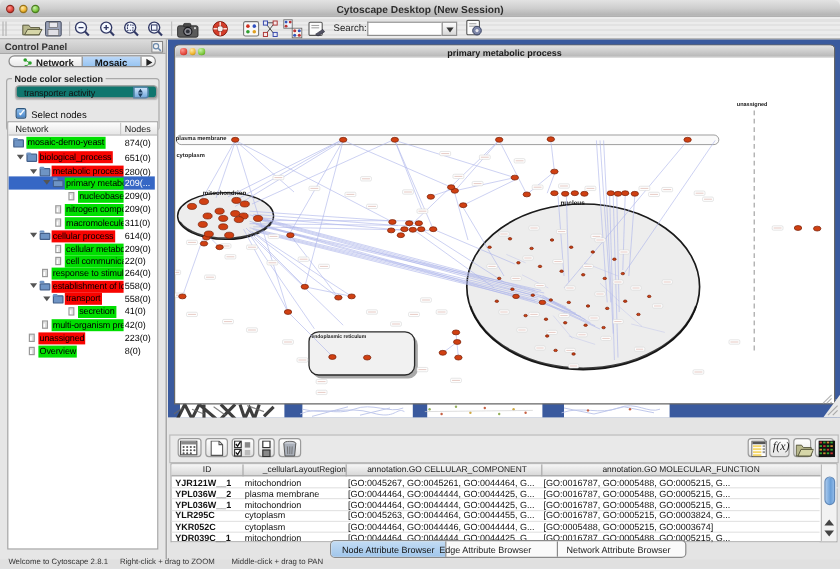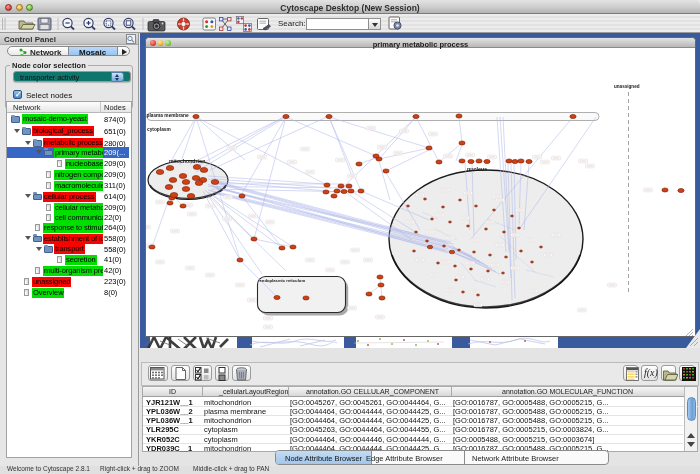--- a/index.html
+++ b/index.html
@@ -810,21 +810,21 @@
         </div>
   </div>
 
   <div class="abs" style="left:541px;top:0;width:13px;height:64px;background:#f2f2f2;border-left:1px solid #bbb;">
     <div class="abs" style="left:1.5px;top:10px;width:9px;height:24px;border-radius:5px;background:linear-gradient(90deg,#a6c8ee,#6a9fd8 60%,#8db8e8);border:0.5px solid #6088b8;"></div>
     <div class="abs" style="left:2px;top:46px;width:0;height:0;border-left:4px solid transparent;border-right:4px solid transparent;border-bottom:5px solid #444;"></div>
     <div class="abs" style="left:2px;top:55px;width:0;height:0;border-left:4px solid transparent;border-right:4px solid transparent;border-top:5px solid #444;"></div>
   </div>
  </div>
 
- <div class="abs" style="left:135px;top:102px;width:334px;height:15px;border:1px solid #8a8a8a;border-radius:4px;background:#fafafa;overflow:hidden;font-size:7.5px;color:#222;">
+ <div class="abs" style="left:135px;top:102px;width:297px;height:15px;border:1px solid #8a8a8a;border-radius:4px;background:#fafafa;overflow:hidden;font-size:7.5px;color:#222;">
    <div class="abs" style="left:0;top:0;width:96px;height:15px;background:linear-gradient(#c3dcf4,#9cc3ea);border-right:1px solid #8a8a8a;"></div>
    <div class="abs" style="left:96px;top:0;width:93px;height:15px;border-right:1px solid #8a8a8a;"></div>
    <span class="abs" style="left:9px;top:3px;color:#111;">Node Attribute Browser</span>
    <span class="abs" style="left:90px;top:3px;">Edge Attribute Browser</span>
    <span class="abs" style="left:196px;top:3px;">Network Attribute Browser</span>
  </div>
 </div>
 
 <div class="abs" style="left:0;top:466px;width:700px;height:8px;background:#e0e0e0;font-size:6.5px;color:#333;">
  <span class="abs" style="left:7px;top:-1px;">Welcome to Cytoscape 2.8.1</span>

